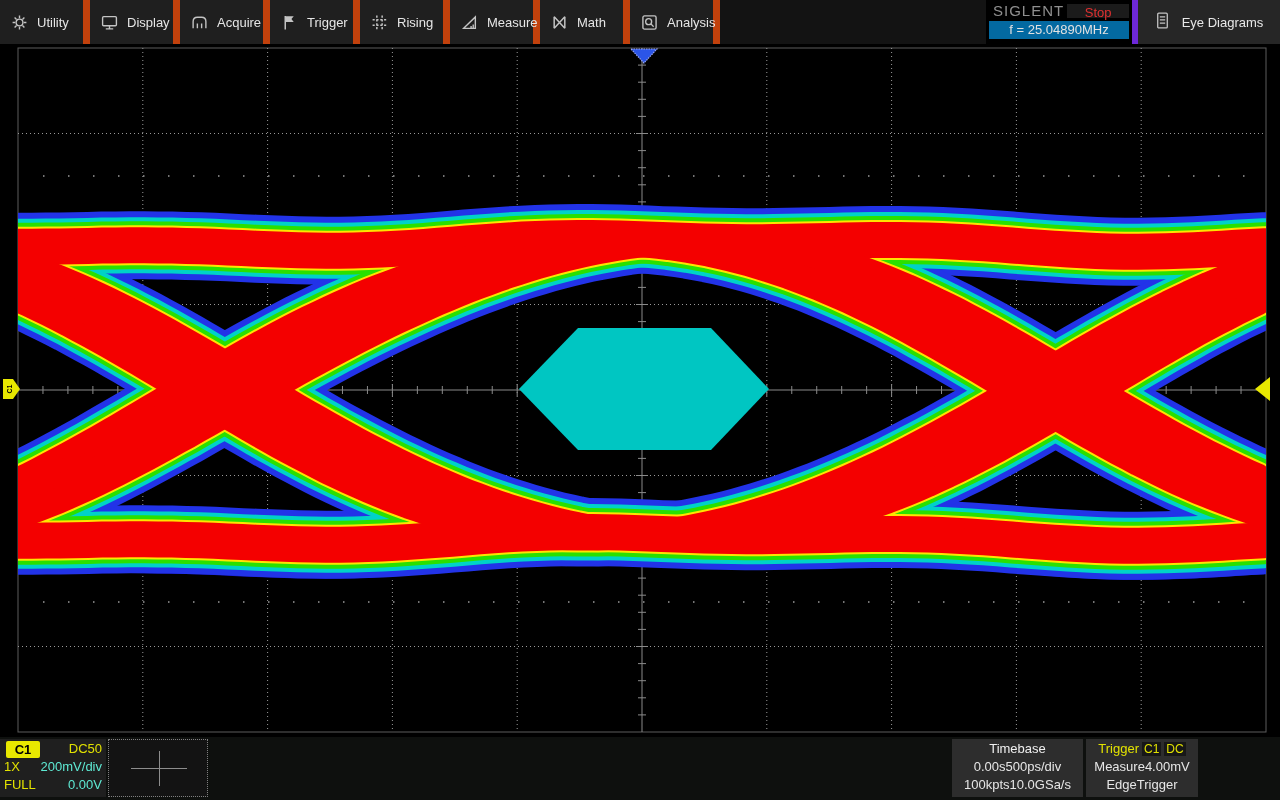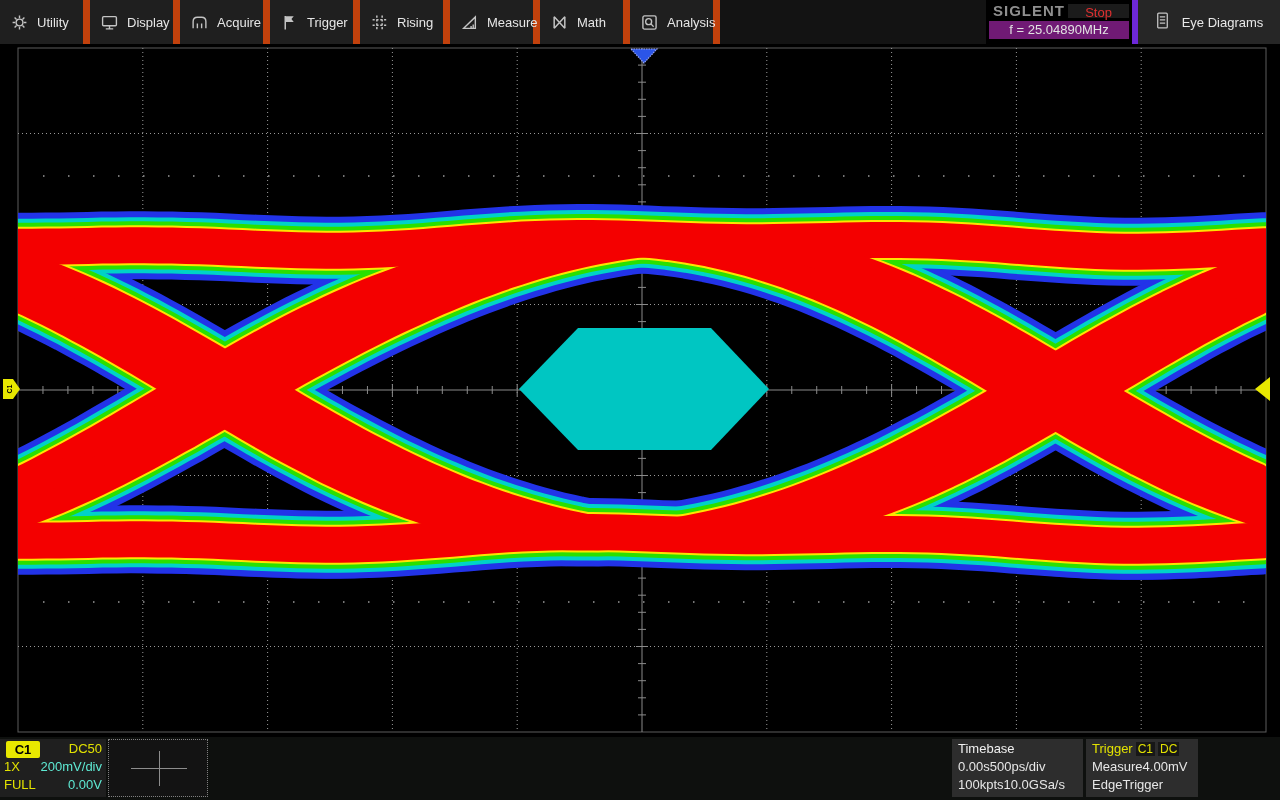--- a/index.html
+++ b/index.html
@@ -7,43 +7,43 @@
     font-family:"Liberation Sans",sans-serif;position:relative;color:#e4e4e4}
   
   .topbar{position:absolute;top:0;left:0;width:1280px;height:44px;background:#121212;display:flex}
   .menu-item{width:90px;height:44px;background:#1f1f1f;border-right:7px solid #c2410c;
     display:flex;align-items:center;gap:9px;padding-left:11px;cursor:default}
   .menu-item .mi{flex:0 0 auto;display:flex}
   .menu-item span.lbl{font-size:13px;color:#e6e6e6;white-space:nowrap}
   .top-spacer{flex:1;background:#131313}
   .brand{width:146px;height:44px;background:#000;display:flex;flex-direction:column;padding:2px 3px;gap:2px}
   .brand-row1{display:flex;gap:3px;align-items:center}
-  .logo{font-size:15px;font-weight:bold;letter-spacing:1px;color:#8f8f8f;padding-left:4px}
+  .logo{font-size:15px;font-weight:normal;letter-spacing:1px;color:#8f8f8f;padding-left:4px}
   .stop-chip{flex:1;background:#1b1b1b;color:#e03030;font-size:13px;text-align:center;height:14px;line-height:18px}
-  .freq-chip{background:#701a75;color:#e2e2e2;font-size:13px;text-align:center;height:18px;line-height:18px}
+  .freq-chip{background:#0369a1;color:#e2e2e2;font-size:13px;text-align:center;height:18px;line-height:18px}
   .eye-menu{width:148px;height:44px;background:#262626;border-left:6px solid #6d28d9;
     display:flex;align-items:center;justify-content:center;gap:12px}
   .eye-menu span{font-size:13px;color:#e8e8e8}
   
   .plot{position:absolute;top:44px;left:0;width:1280px;height:693px;background:#000}
   .plot svg{display:block}
   
   .footer{position:absolute;top:737px;left:0;width:1280px;height:63px;background:#0e100e;font-size:13px}
   .ch-box{position:absolute;left:0;top:2px;width:106px;height:58px;background:#1f1f1f;padding:1px 4px}
   .ch-row{display:flex;justify-content:space-between;align-items:center;height:18px;line-height:18px}
   .c1-badge{display:inline-block;background:#e8e800;color:#000;font-weight:bold;width:34px;height:17px;
     line-height:17px;text-align:center;border-radius:2px;margin-left:2px}
   .yel{color:#e2e200}.wht{color:#5eead4}
   .slot-box{position:absolute;left:108px;top:2px;width:100px;height:58px;background:#131313;border:1px dotted #808080}
   .slot-h{position:absolute;left:22px;top:28px;width:56px;height:1px;background:#8d8d8d}
   .slot-v{position:absolute;left:50px;top:11px;width:1px;height:35px;background:#8d8d8d}
   .info-box{position:absolute;top:2px;height:58px;background:#2d2d2d;padding:1px 6px}
   .tb-box{left:952px;width:131px}
   .trg-box{left:1086px;width:112px}
-  .ib-row{display:flex;justify-content:flex-start;align-items:center;height:18px;line-height:18px;color:#e6e6e6}
+  .ib-row{display:flex;justify-content:center;align-items:center;height:18px;line-height:18px;color:#e6e6e6}
   .ib-title{color:#f0f0f0}
   .trg-title{color:#e2e200}
   .chip{background:#171717;color:#e2e200;font-size:12px;padding:0 2px;margin-left:3px;line-height:15px}
   .clock{position:absolute;left:1202px;top:0;width:76px;height:63px;display:flex;flex-direction:column;
     align-items:center;color:#d8d8d8}
   .clock .t{height:17px;line-height:17px}
   .neticon{margin-top:3px;height:20px;display:flex;align-items:center}
 </style>
 </head>
 <body>

